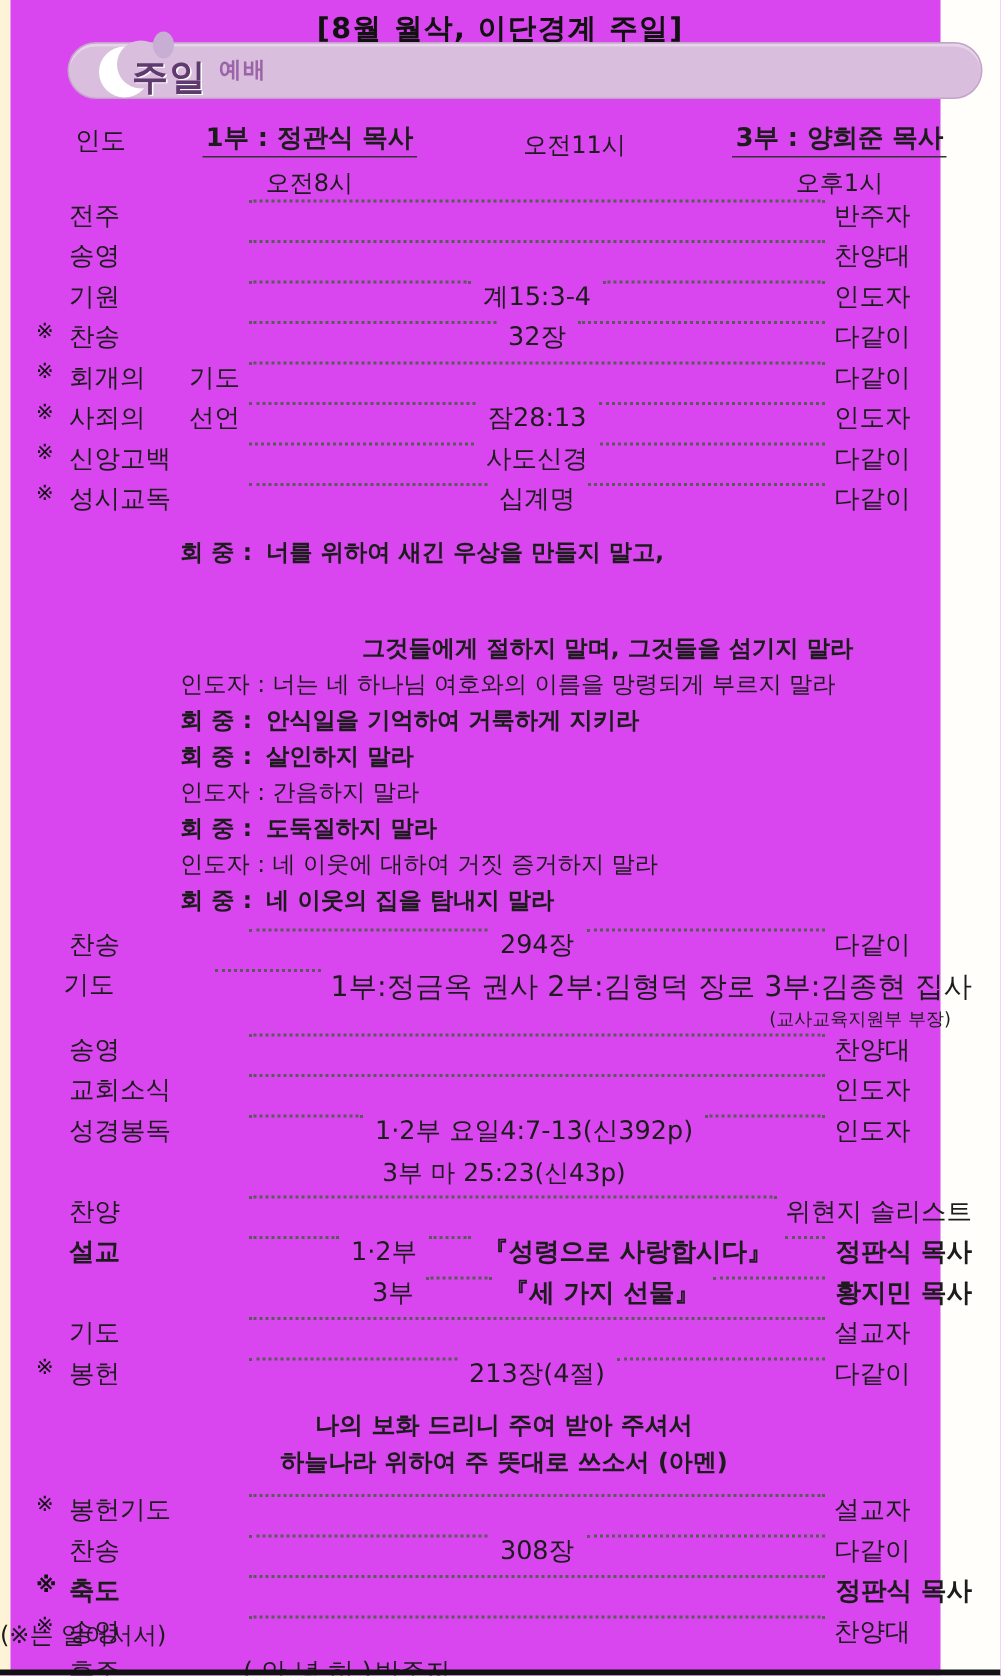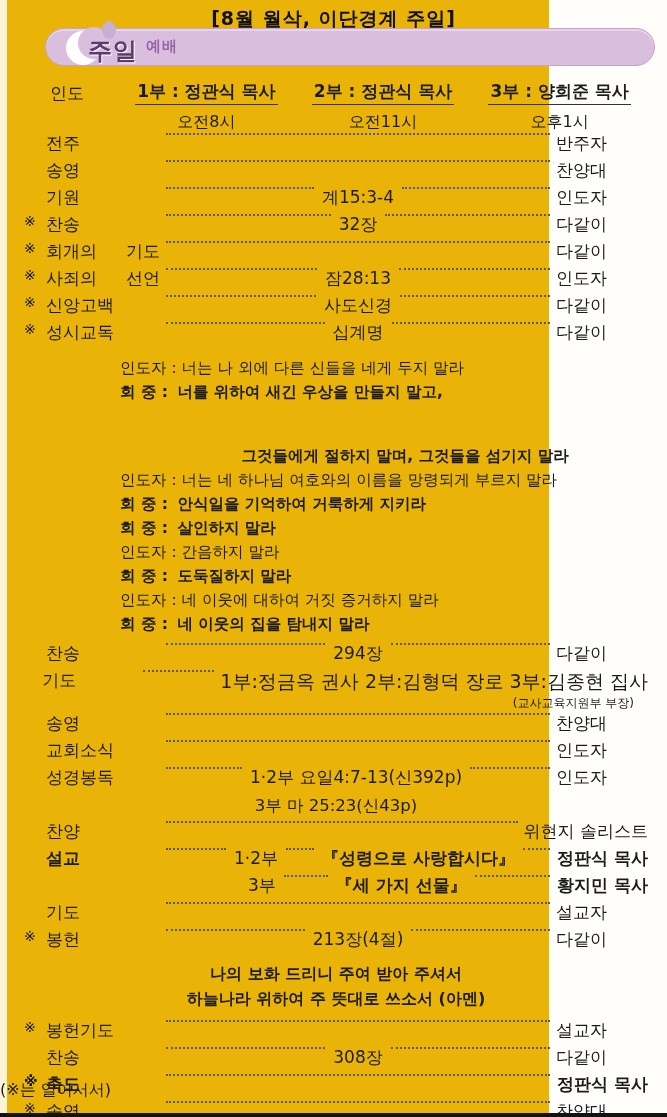--- a/index.html
+++ b/index.html
@@ -1,18 +1,18 @@
 <!DOCTYPE html>
 <html><head>
 <meta charset="utf-8">
 <style>
   * { margin:0; padding:0; box-sizing:border-box; }
   html,body { width:667px; height:1117px; background:#fffefb; overflow:hidden;
     font-family:"DejaVu Sans","Liberation Sans",sans-serif; color:#1c1c1c; }
-  .page { position:relative; width:549px; height:1117px; background:#eab308; }
+  .page { position:relative; width:627px; height:1117px; background:#d946ef; }
   .edge-strip { position:absolute; left:0; top:0; width:7px; height:1117px;
     background:#fdf4d8; }
   .bottom-line { position:absolute; left:0; bottom:0; width:667px; height:4px;
     background:#121212; }
 
   
   .header-note { position:absolute; top:6px; left:0; width:667px; text-align:center;
     font-size:19px; font-weight:bold; letter-spacing:1px; color:#111; }
   .banner { position:absolute; top:28px; left:45px; width:610px; height:38px;
     border-radius:19px; border:1px solid #c5a3cb;
@@ -90,21 +90,21 @@
       <div class="dot"></div>
       <div class="t-main" id="logoMain" style="color: rgb(94, 58, 110);">주일</div>
       <div class="t-sub" id="logoSub" style="color: rgb(155, 99, 168);">예배</div>
     </div>
   </div>
 
   <div class="leaders">
     <div class="lead-label">인도</div>
     <div class="lead-cols" id="leadCols">
         <div class="lead-col"><div class="lead-name">1부 : 정관식 목사</div><div class="lead-time">오전8시</div></div>
-        <div class="lead-col"><div class="lead-name">2부 : 정관식 목사</div><div class="lead-time">오전11시</div></div>
+        <div class="lead-col"><div class="lead-time">오전11시</div></div>
         <div class="lead-col"><div class="lead-name">3부 : 양희준 목사</div><div class="lead-time">오후1시</div></div>
       </div>
   </div>
 
   <div class="program" id="program">
       <div class="prow">
         <div class="star-col"></div>
         <div class="item-col">전주</div>
         <div class="dots"></div>
         <div class="resp-col">반주자</div>
@@ -155,21 +155,20 @@
       </div>
       <div class="prow">
         <div class="star-col">※</div>
         <div class="item-col">성시교독</div>
         <div class="dots"></div>
         <div class="center-val">십계명</div>
         <div class="dots"></div>
         <div class="resp-col">다같이</div>
       </div>
       <div class="reading">
-        <div class="reading-line"><div class="spk">인도자 :</div><div style="display: inline;"> 너는 나 외에 다른 신들을 네게 두지 말라</div></div>
         <div class="reading-line bold"><div class="spk">회  중 :</div><div style="display: inline;"> 너를 위하여 새긴 우상을 만들지 말고,</div></div>
         <div class="reading-line bold indent"><div class="spk"></div><div style="display: inline;"> 그것들에게 절하지 말며, 그것들을 섬기지 말라</div></div>
         <div class="reading-line"><div class="spk">인도자 :</div><div style="display: inline;"> 너는 네 하나님 여호와의 이름을 망령되게 부르지 말라</div></div>
         <div class="reading-line bold"><div class="spk">회  중 :</div><div style="display: inline;"> 안식일을 기억하여 거룩하게 지키라</div></div>
         <div class="reading-line bold"><div class="spk">회  중 :</div><div style="display: inline;"> 살인하지 말라</div></div>
         <div class="reading-line"><div class="spk">인도자 :</div><div style="display: inline;"> 간음하지 말라</div></div>
         <div class="reading-line bold"><div class="spk">회  중 :</div><div style="display: inline;"> 도둑질하지 말라</div></div>
         <div class="reading-line"><div class="spk">인도자 :</div><div style="display: inline;"> 네 이웃에 대하여 거짓 증거하지 말라</div></div>
         <div class="reading-line bold"><div class="spk">회  중 :</div><div style="display: inline;"> 네 이웃의 집을 탐내지 말라</div></div>
       </div>

